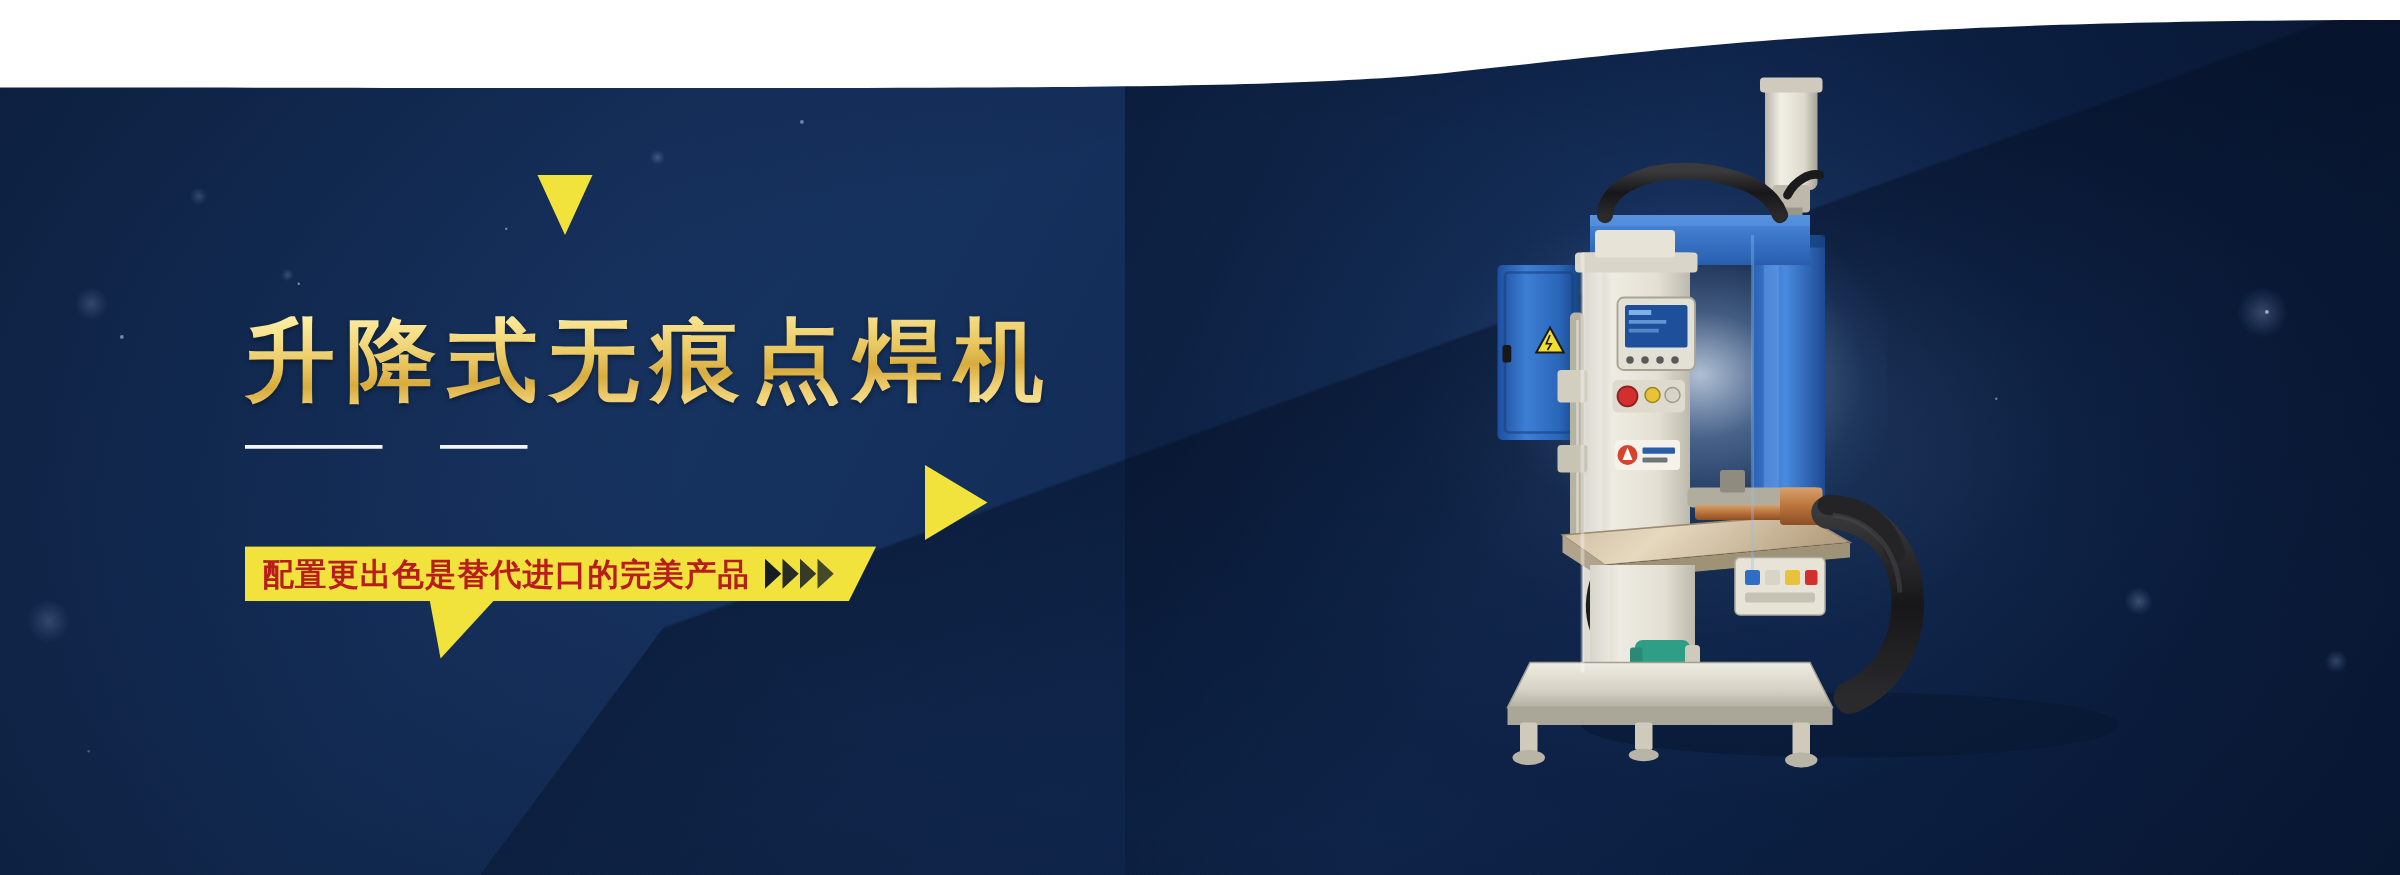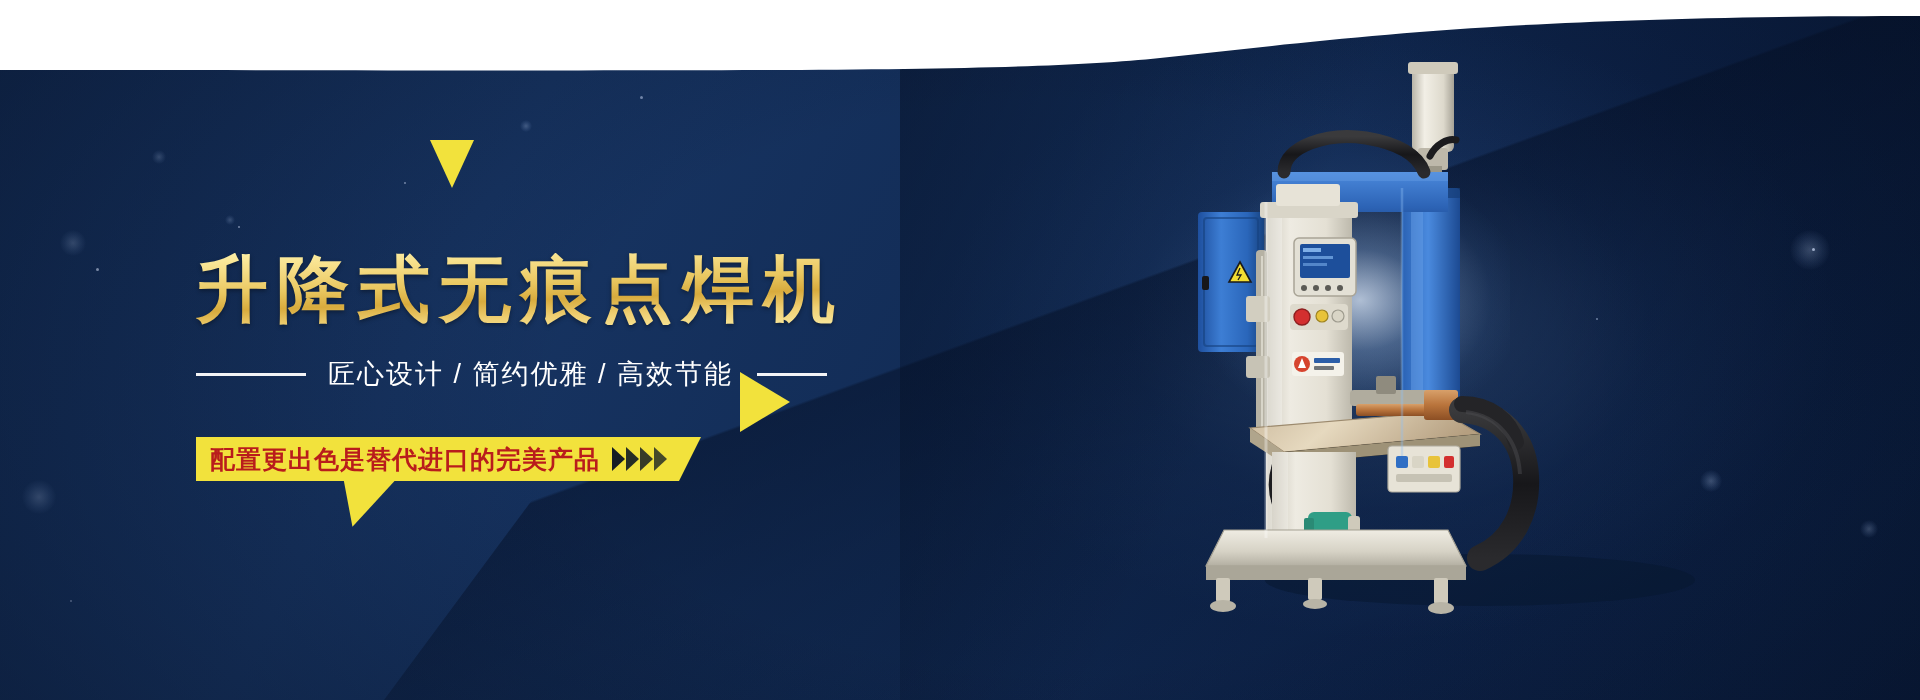--- a/index.html
+++ b/index.html
@@ -327,21 +327,20 @@
   <div class="tri" style="left:740px; top:372px; border-top:30px solid transparent; border-bottom:30px solid transparent; border-left:50px solid #f2e23c;"></div>
 
   <div class="tri" style="left:330px; top:466px; border-left:31px solid transparent; border-right:31px solid transparent; border-bottom:62px solid #f2e23c; transform:rotate(196deg);"></div>
 
   <div class="content">
 
     <h1 class="title">升降式无痕点焊机</h1>
 
     <div class="sub-row">
       <span class="sub-line left"></span>
-      <span class="sub-text">匠心设计 / 简约优雅  / 高效节能</span>
       <span class="sub-line right"></span>
     </div>
 
     <div class="callout">
       <span class="callout-text">配置更出色是替代进口的完美产品</span>
       <span class="chevrons">
         <i class="chev c1"></i>
         <i class="chev c2"></i>
         <i class="chev c3"></i>
         <i class="chev c4"></i>

